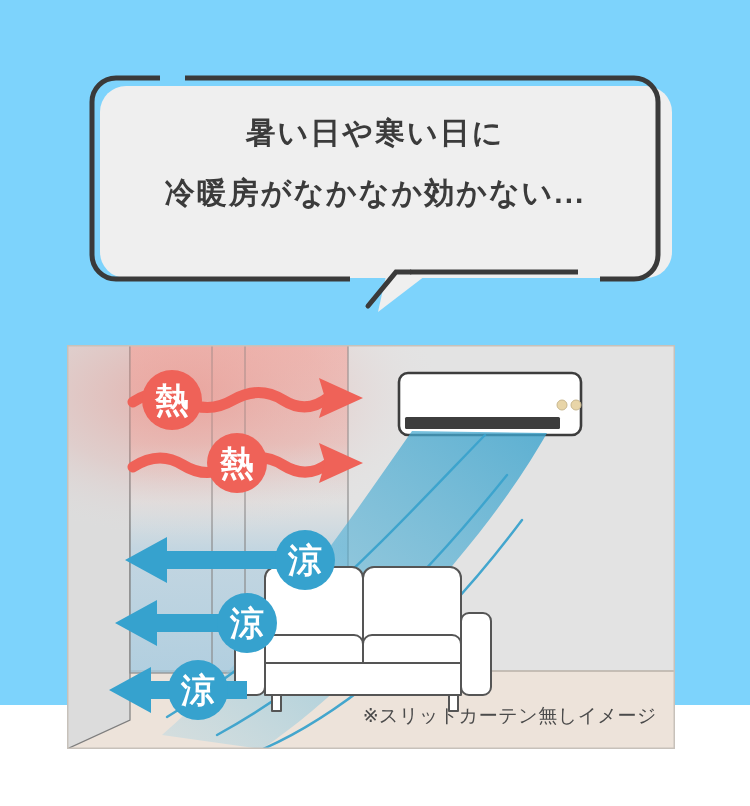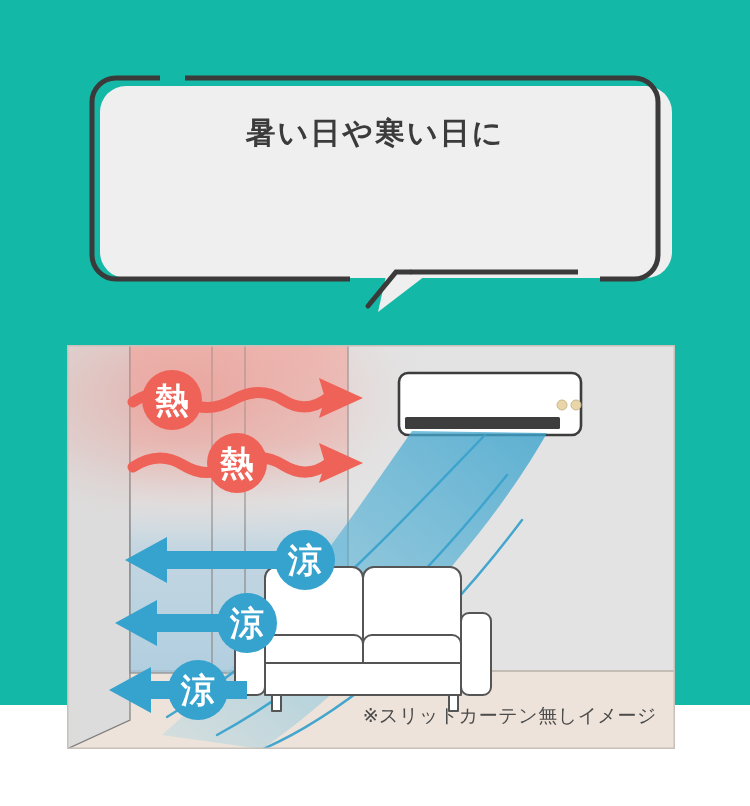--- a/index.html
+++ b/index.html
@@ -13,21 +13,21 @@
     height: 806px;
     font-family: "Liberation Sans", "DejaVu Sans", sans-serif;
     overflow: hidden;
     position: relative;
   }
 
   #stage {
     position: relative;
     width: 750px;
     height: 705px;
-    background: #14b8a6;
+    background: #7dd3fc;
   }
 
   
   .bubble-wrap {
     position: absolute;
     left: 0;
     top: 0;
     width: 750px;
     height: 330px;
   }
@@ -108,20 +108,21 @@
                  A 24 24 0 0 1 634 279 L 600 279"></path>
 
         <path d="M 410 272 L 578 272"></path>
 
         <path d="M 410 272 L 396 272 L 368 306" stroke-linecap="round" stroke-linejoin="miter"></path>
       </g>
     </svg>
 
     <div class="bubble-text">
       <span class="bubble-line">暑い日や寒い日に</span>
+      <span class="bubble-line">冷暖房がなかなか効かない...</span>
     </div>
   </div>
 
   <div class="panel">
     <svg class="panel-svg" width="608" height="404" viewBox="0 0 608 404">
       <defs>
 
         <linearGradient id="winGrad" x1="0" y1="0" x2="0" y2="1">
           <stop offset="0%" stop-color="#f0b7b1" stop-opacity="0.95"></stop>
           <stop offset="30%" stop-color="#e9bdb8" stop-opacity="0.75"></stop>

